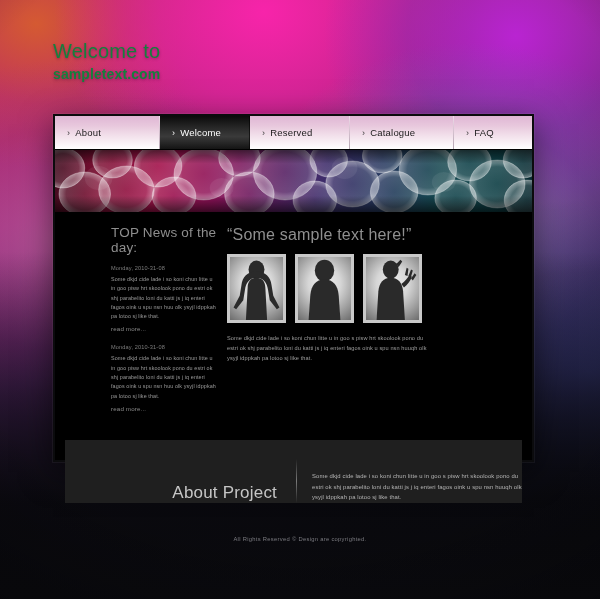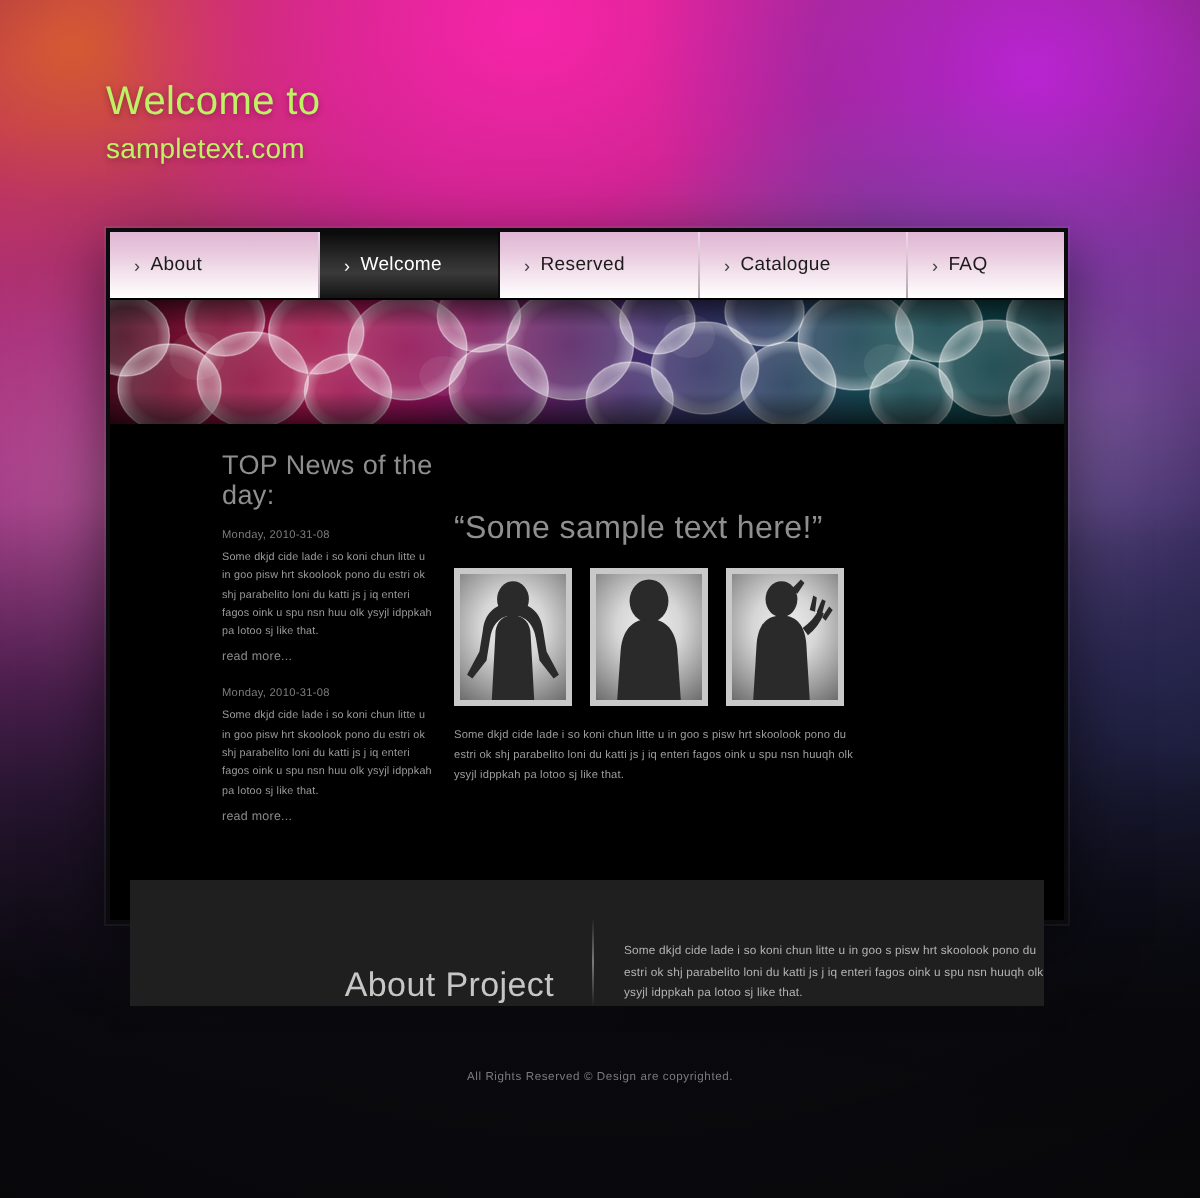--- a/index.html
+++ b/index.html
@@ -35,24 +35,24 @@
     background:radial-gradient(ellipse 420px 220px at 98% 62%, rgba(58,62,132,.8) 0%, rgba(36,38,88,.4) 45%, rgba(16,16,40,0) 78%);
   }
   .bg-dark{
     background:linear-gradient(to bottom, rgba(6,6,10,0) 42%, rgba(8,8,13,.62) 66%, rgba(8,8,12,.95) 84%, #0a0a0e 100%);
   }
   .bg-vig{
     background:radial-gradient(ellipse 120% 100% at 50% 38%, rgba(0,0,0,0) 52%, rgba(0,0,0,.55) 100%);
   }
 
   
-  .welcome{position:absolute;left:53px;top:41px;color:#bef264;line-height:1;}
+  .welcome{position:absolute;left:53px;top:41px;color:#15803d;line-height:1;}
   .welcome .l1{font-size:20px;font-weight:400;letter-spacing:.2px;display:block;
     text-shadow:0 1px 3px rgba(80,0,60,.45);}
-  .welcome .l2{font-size:14px;font-weight:400;letter-spacing:.1px;display:block;margin-top:6px;
+  .welcome .l2{font-size:14px;font-weight:700;letter-spacing:.1px;display:block;margin-top:6px;
     text-shadow:0 1px 3px rgba(80,0,60,.45);}
 
   
   #card{
     position:absolute;left:53px;top:114px;width:481px;height:348px;
     background:#000;
     border:2px solid #0b0b0d;
     box-shadow:0 0 0 1px rgba(255,255,255,.05), 0 10px 30px rgba(0,0,0,.55);
     box-sizing:border-box;
   }
@@ -87,21 +87,21 @@
 
   
   .banner{position:relative;height:62px;width:100%;overflow:hidden;
     background:linear-gradient(100deg,#3d0a1c 0%,#7d0f33 10%,#a3124b 22%,#8c1258 34%,#5e2063 46%,#3e2c6a 56%,#27395f 68%,#15474f 80%,#0d3e44 92%,#07252c 100%);
     border-bottom:1px solid #000;}
   .banner svg{position:absolute;inset:0;width:100%;height:100%;display:block;}
   .banner .vign{position:absolute;inset:0;
     background:linear-gradient(to bottom,rgba(0,0,0,.55) 0%,rgba(0,0,0,0) 22%,rgba(0,0,0,0) 74%,rgba(0,0,0,.6) 100%);}
 
   
-  .content{display:flex;background:#000;padding:12px 0 16px 0;align-items:center;}
+  .content{display:flex;background:#000;padding:12px 0 16px 0;}
   .col-left{width:170px;padding:0 8px 0 56px;box-sizing:border-box;}
   .col-right{flex:1;padding:0 14px 0 0;box-sizing:border-box;}
 
   .news-title{font-size:13.5px;color:#8e8e8e;font-weight:400;margin:0 0 10px 0;letter-spacing:.2px;}
   .news-item{margin-bottom:12px;}
   .news-date{font-size:5.6px;color:#7d7d7d;margin:0 0 4px 0;letter-spacing:.15px;}
   .news-body{font-size:5.4px;color:#9a9a9a;line-height:1.72;margin:0 0 4px 0;letter-spacing:.1px;}
   .news-more{font-size:6.2px;color:#8a8a8a;margin:0;cursor:pointer;letter-spacing:.15px;}
 
   .sample-title{font-size:16px;color:#8f8f8f;font-weight:400;margin:1px 0 10px 2px;letter-spacing:.2px;}

